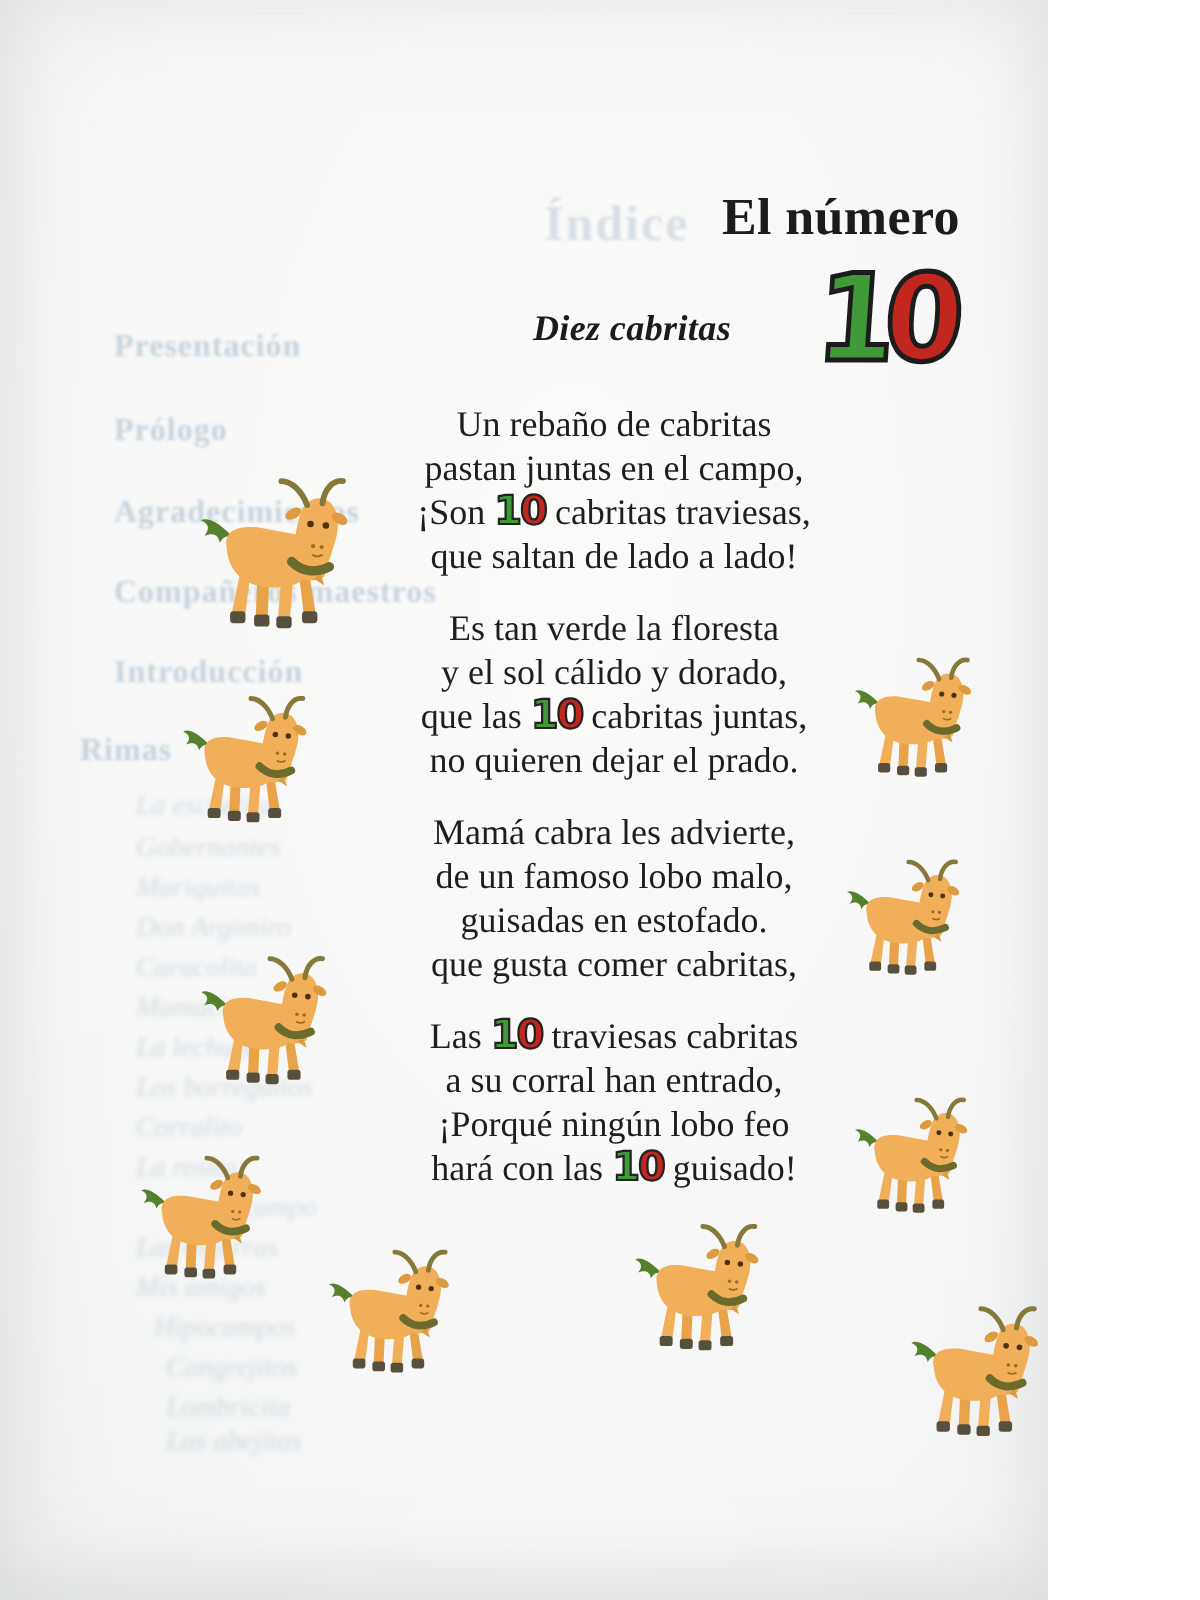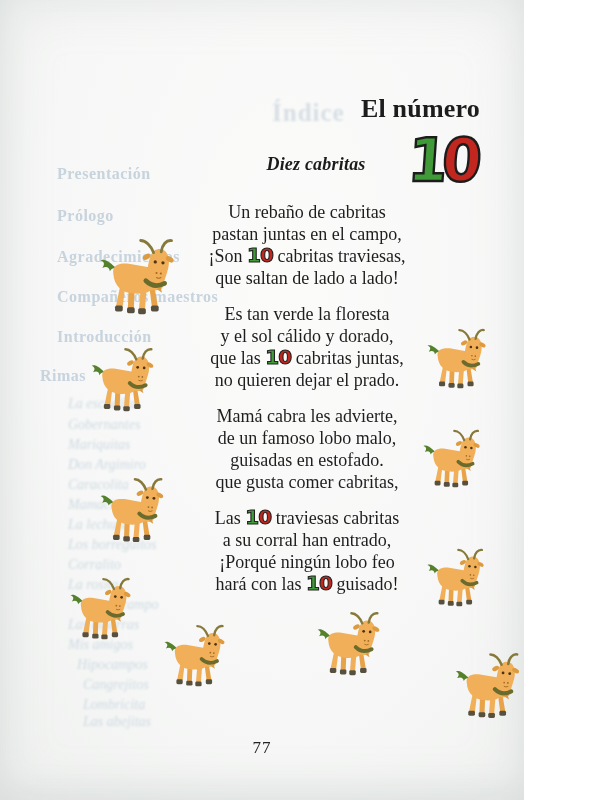--- a/index.html
+++ b/index.html
@@ -198,16 +198,15 @@
           <div><span>que gusta comer cabritas,</span></div>
         </div>
         <div class="stanza">
           <div><span>Las </span><span class="inline-num num-g">1</span><span class="inline-num num-r">0</span><span> traviesas cabritas</span></div>
           <div><span>a su corral han entrado,</span></div>
           <div><span>¡Porqué ningún lobo feo</span></div>
           <div><span>hará con las </span><span class="inline-num num-g">1</span><span class="inline-num num-r">0</span><span> guisado!</span></div>
         </div>
       </div>
 
-    <div class="page-number">77</div>
   </div>
 
 </div>
 
 </body></html>

